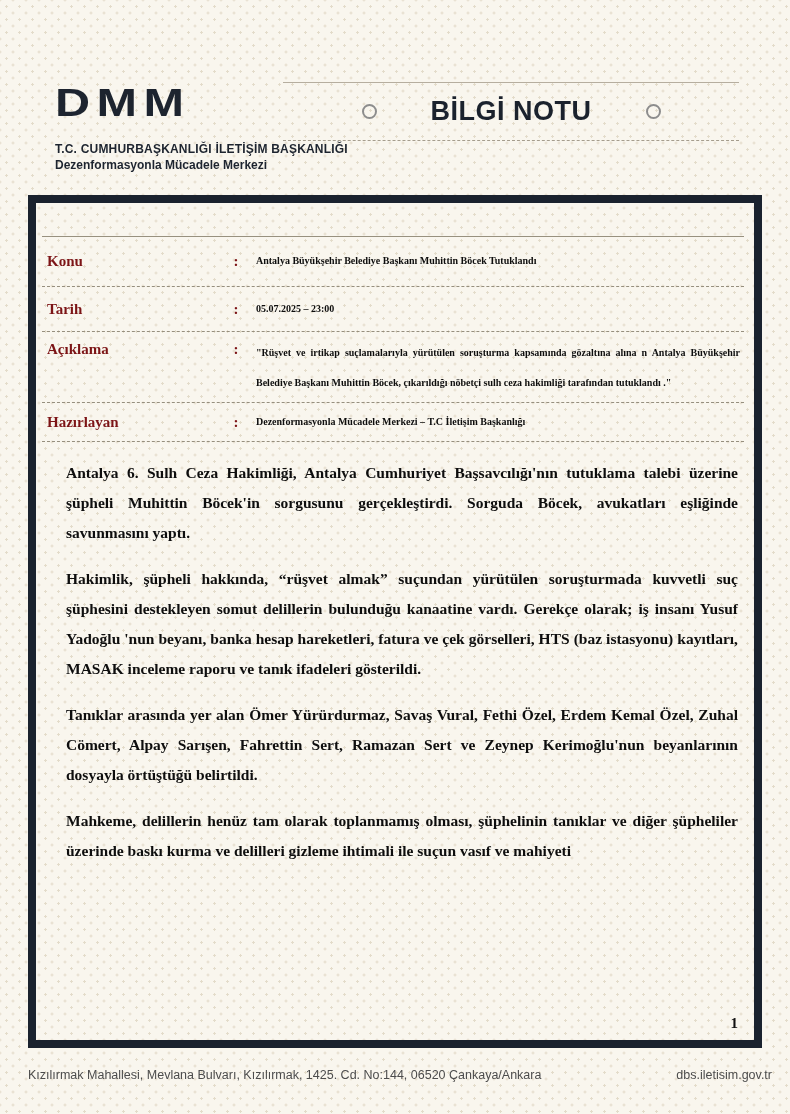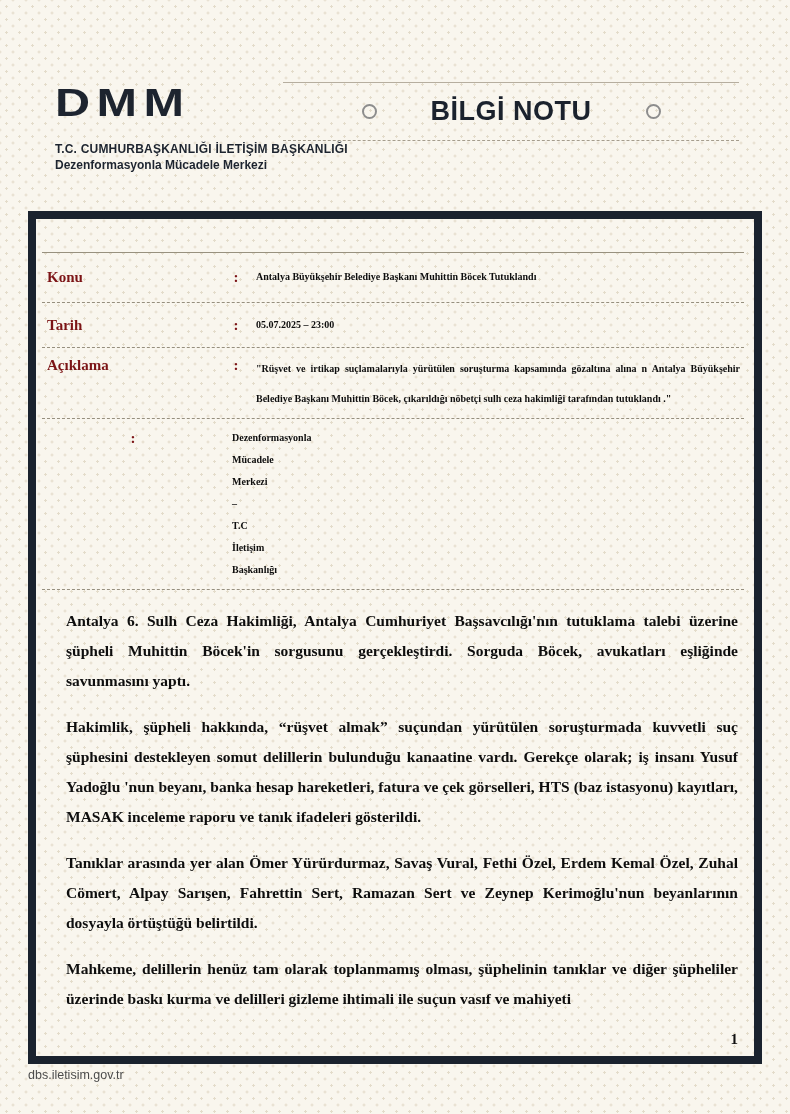--- a/index.html
+++ b/index.html
@@ -23,21 +23,21 @@
     position:absolute;left:283px;top:82px;width:456px;height:59px;box-sizing:border-box;
     border-top:1px solid #b6ae9f;border-bottom:1px dashed #a59d8d;
     display:flex;align-items:center;justify-content:center;gap:20px;
     font-family:"Liberation Sans","DejaVu Sans",sans-serif;
   }
   .title-block h1{margin:0;font-size:27px;font-weight:800;letter-spacing:.5px;color:#1b222d;}
   .circle{width:11px;height:11px;border:2px solid #8d8d8d;border-radius:50%;flex:0 0 auto;background:transparent;}
   .title-block .sp{width:14px;}
   
   .content-box{
-    position:absolute;left:28px;top:211px;width:734px;height:853px;box-sizing:border-box;
+    position:absolute;left:28px;top:195px;width:734px;height:853px;box-sizing:border-box;
     border:8px solid #1a222e;
   }
   .info-table{margin:33px 10px 0 6px;border-top:1px solid #98917f;}
   .row{display:grid;grid-template-columns:182px 24px 1fr;border-bottom:1px dashed #968f7e;align-items:start;}
   .row .label{color:#7c1416;font-weight:bold;font-size:15px;padding-left:5px;line-height:22px;}
   .row .colon{color:#7c1416;font-weight:bold;font-size:15px;text-align:center;line-height:22px;}
   .row .value{font-weight:bold;font-size:10px;color:#0e0e0e;padding:0 4px 0 8px;line-height:22px;}
   .row-konu{padding:13px 0 14px;}
   .row-tarih{padding:11px 0;}
   .row-aciklama{padding:6px 0 4px;}
@@ -85,32 +85,34 @@
         <span class="label">Tarih</span>
         <span class="colon">:</span>
         <span class="value">05.07.2025 – 23:00</span>
       </div>
       <div class="row row-aciklama">
         <span class="label">Açıklama</span>
         <span class="colon">:</span>
         <span class="value">"Rüşvet ve irtikap suçlamalarıyla yürütülen soruşturma kapsamında gözaltına alına n Antalya Büyükşehir Belediye Başkanı Muhittin Böcek, çıkarıldığı nöbetçi sulh ceza hakimliği tarafından tutuklandı ."</span>
       </div>
       <div class="row row-hazirlayan">
+        <span class="label">Hazırlayan</span>
         <span class="colon">:</span>
         <span class="value">Dezenformasyonla Mücadele Merkezi – T.C İletişim Başkanlığı</span>
       </div>
     </div>
 
     <div class="body-text">
       <p>Antalya 6. Sulh Ceza Hakimliği, Antalya Cumhuriyet Başsavcılığı'nın tutuklama talebi üzerine şüpheli Muhittin Böcek'in sorgusunu gerçekleştirdi. Sorguda Böcek, avukatları eşliğinde savunmasını yaptı.</p>
       <p>Hakimlik, şüpheli hakkında, “rüşvet almak” suçundan yürütülen soruşturmada kuvvetli suç şüphesini destekleyen somut delillerin bulunduğu kanaatine vardı. Gerekçe olarak; iş insanı Yusuf Yadoğlu 'nun beyanı, banka hesap hareketleri, fatura ve çek görselleri, HTS (baz istasyonu) kayıtları, MASAK inceleme raporu ve tanık ifadeleri gösterildi.</p>
       <p>Tanıklar arasında yer alan Ömer Yürürdurmaz, Savaş Vural, Fethi Özel, Erdem Kemal Özel, Zuhal Cömert, Alpay Sarışen, Fahrettin Sert, Ramazan Sert ve Zeynep Kerimoğlu'nun beyanlarının dosyayla örtüştüğü belirtildi.</p>
       <p>Mahkeme, delillerin henüz tam olarak toplanmamış olması, şüphelinin tanıklar ve diğer şüpheliler üzerinde baskı kurma ve delilleri gizleme ihtimali ile suçun vasıf ve mahiyeti</p>
     </div>
 
     <div class="page-number">1</div>
   </div>
 
   <div class="footer">
+    <span>Kızılırmak Mahallesi, Mevlana Bulvarı, Kızılırmak, 1425. Cd. No:144, 06520 Çankaya/Ankara</span>
     <span>dbs.iletisim.gov.tr</span>
   </div>
 
 </div>
 
 </body></html>

